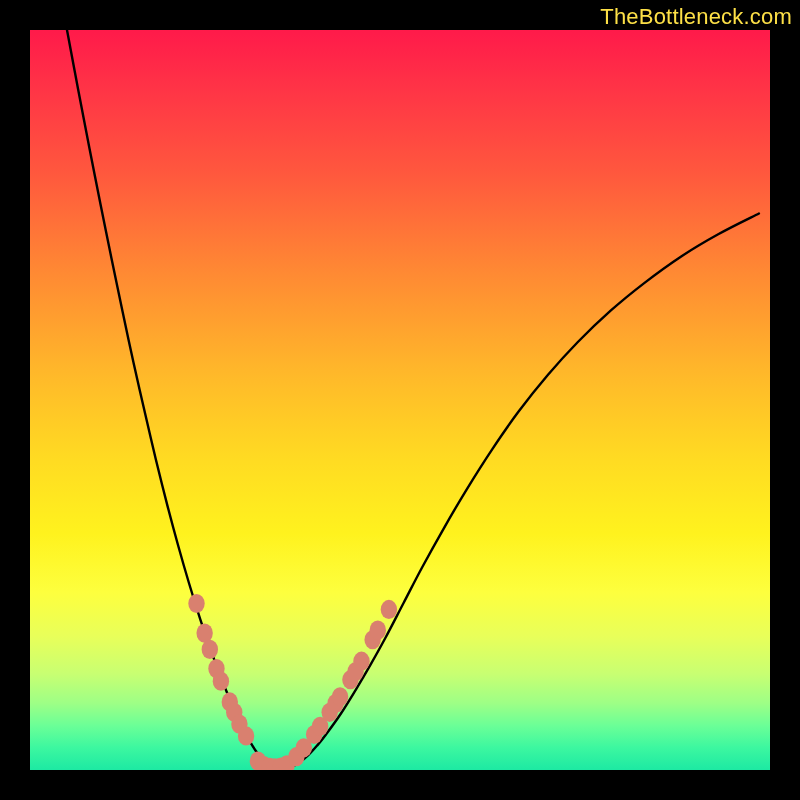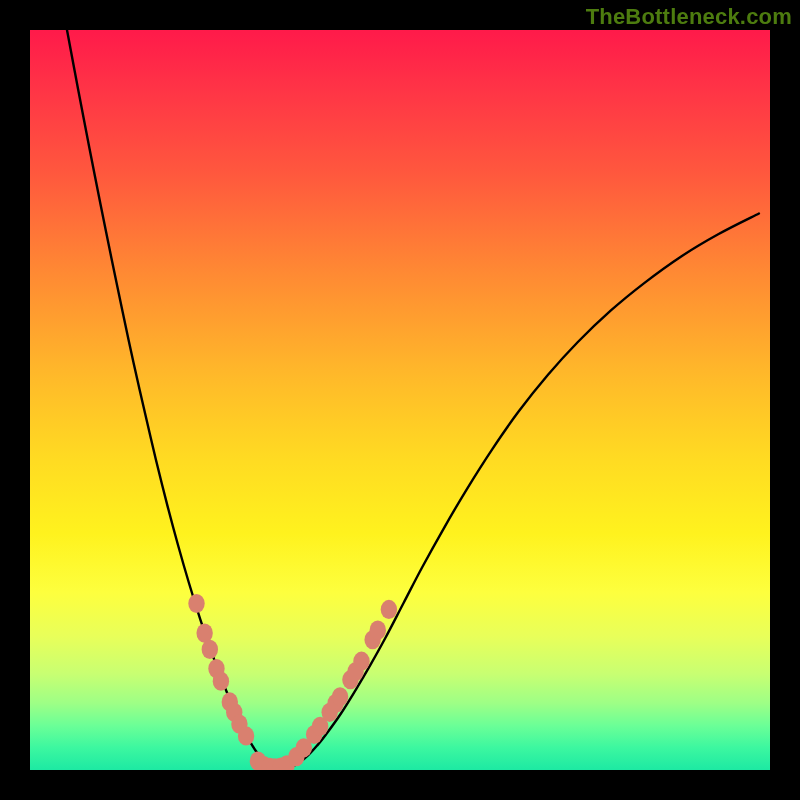--- a/index.html
+++ b/index.html
@@ -45,24 +45,24 @@
     position: absolute;
     left: 0;
     top: 0;
     width: 740px;
     height: 740px;
   }
   .attribution {
     position: absolute;
     top: 4px;
     right: 8px;
-    color: #4d7c0f;
+    color: #fde047;
     font-size: 22px;
     letter-spacing: 0.2px;
-    font-weight: 700;
+    font-weight: 400;
   }
 </style>
 </head>
 <body>
 
 <div class="stage">
   <div class="plot-area">
     <svg class="plot-svg" viewBox="0 0 740 740" preserveAspectRatio="none">
       <path id="curve-path" fill="none" stroke="#000000" stroke-width="2.4" stroke-linecap="round" d="M 37.00 0.00 C 39.00 10.66, 44.10 38.15, 48.10 59.20 C 52.10 80.25, 55.20 96.41, 59.20 116.92 C 63.20 137.43, 66.30 153.18, 70.30 173.16 C 74.30 193.14, 77.40 208.47, 81.40 227.92 C 85.40 247.37, 88.50 262.29, 92.50 281.20 C 96.50 300.11, 99.60 314.88, 103.60 333.00 C 107.60 351.12, 110.70 364.52, 114.70 381.84 C 118.70 399.16, 121.80 412.68, 125.80 429.20 C 129.80 445.72, 132.90 458.15, 136.90 473.60 C 140.90 489.05, 144.00 500.65, 148.00 515.04 C 152.00 529.43, 155.10 540.20, 159.10 553.52 C 163.10 566.84, 166.20 576.79, 170.20 589.04 C 174.20 601.29, 177.30 610.41, 181.30 621.60 C 185.30 632.79, 188.40 641.08, 192.40 651.20 C 196.40 661.32, 199.50 668.78, 203.50 677.84 C 207.50 686.90, 211.60 695.39, 214.60 701.52 C 217.60 707.65, 218.15 708.42, 220.15 711.88 C 222.15 715.34, 223.70 717.83, 225.70 720.76 C 227.70 723.69, 229.25 725.90, 231.25 728.16 C 233.25 730.42, 234.47 731.68, 236.80 733.34 C 239.13 735.00, 241.54 736.34, 244.20 737.41 C 246.86 738.48, 248.67 739.26, 251.60 739.26 C 254.53 739.26, 257.28 738.61, 260.48 737.41 C 263.68 736.21, 266.16 734.80, 269.36 732.60 C 272.56 730.40, 275.04 728.26, 278.24 725.20 C 281.44 722.14, 283.92 719.31, 287.12 715.58 C 290.32 711.85, 291.74 710.21, 296.00 704.48 C 300.26 698.75, 305.47 691.75, 310.80 683.76 C 316.13 675.77, 320.27 668.87, 325.60 660.08 C 330.93 651.29, 335.07 644.24, 340.40 634.92 C 345.73 625.60, 349.21 619.47, 355.20 608.28 C 361.19 597.09, 367.04 585.55, 373.70 572.76 C 380.36 559.97, 384.87 550.83, 392.20 537.24 C 399.53 523.65, 406.41 511.27, 414.40 497.28 C 422.39 483.29, 427.94 473.66, 436.60 459.54 C 445.26 445.42, 453.18 432.83, 462.50 418.84 C 471.82 404.85, 478.41 395.16, 488.40 381.84 C 498.39 368.52, 507.34 357.36, 518.00 344.84 C 528.66 332.32, 536.28 323.87, 547.60 312.28 C 558.92 300.69, 568.91 291.12, 580.90 280.46 C 592.89 269.80, 601.55 262.80, 614.20 253.08 C 626.85 243.36, 637.88 235.23, 651.20 226.44 C 664.52 217.65, 674.21 211.97, 688.20 204.24 C 702.19 196.51, 721.57 187.25, 728.90 183.52"></path>
       <g id="markers">

